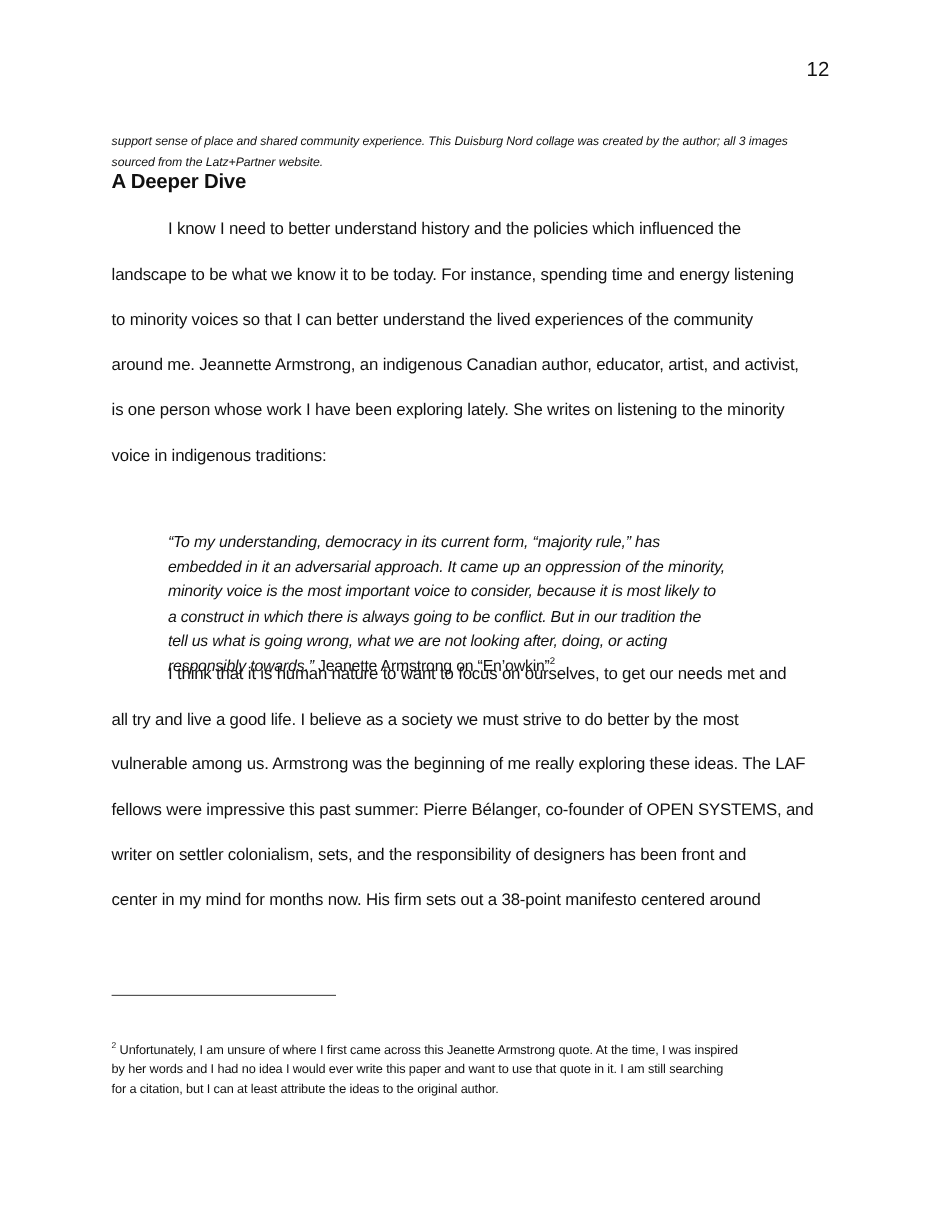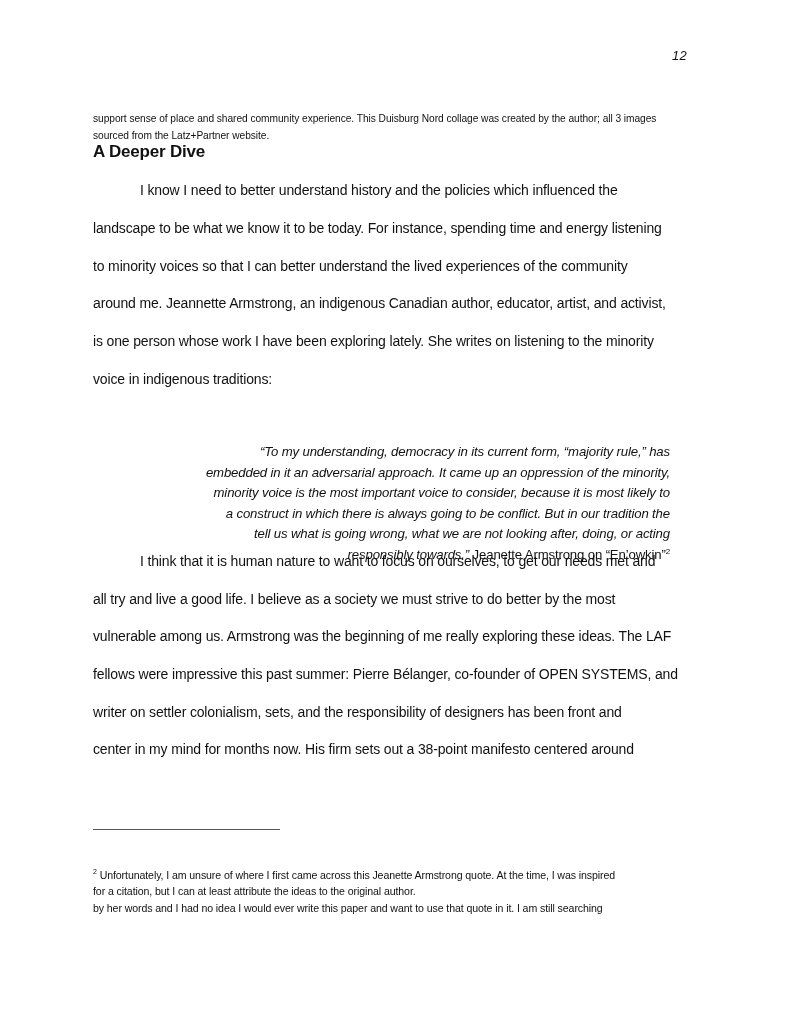--- a/index.html
+++ b/index.html
@@ -3,42 +3,42 @@
   <meta charset="utf-8">
   <style>
     html, body { margin: 0; padding: 0; background: #ffffff; }
     body {
       width: 791px; height: 1023px; position: relative; overflow: hidden;
       font-family: "Liberation Sans", "DejaVu Sans", sans-serif;
       color: #111111;
     }
     .page-number {
       position: absolute; top: 48px; left: 672px;
-      font-size: 13px; letter-spacing: 0.2px; font-style: italic;
+      font-size: 17px; letter-spacing: 0.2px;
     }
     .caption {
       position: absolute; left: 93px; top: 110px; width: 610px;
-      font-size: 10.2px; line-height: 17px;
+      font-size: 10.2px; font-style: italic; line-height: 17px;
       letter-spacing: -0.05px;
     }
     .caption span { display: block; white-space: nowrap; }
     .heading {
       position: absolute; left: 93px; top: 142px;
       font-size: 17px; font-weight: bold; letter-spacing: -0.2px;
     }
     .body-line {
       position: absolute; left: 93px;
       font-size: 14px; white-space: nowrap; letter-spacing: -0.15px;
     }
     .indent { left: 140px; }
     .quote {
       position: absolute; left: 140px; top: 442px; width: 530px;
       font-size: 13.2px; line-height: 20.6px; letter-spacing: -0.15px;
     }
-    .quote span.ql { display: block; white-space: nowrap; font-style: italic; text-align: right; }
+    .quote span.ql { display: block; white-space: nowrap; font-style: italic; }
     .quote .attr { font-style: normal; }
     .quote sup { font-size: 8px; vertical-align: super; line-height: 0; }
     .fn-rule {
       position: absolute; left: 93px; top: 829px; width: 187px; height: 0;
       border-top: 1px solid #555555;
     }
     .footnote {
       position: absolute; left: 93px; top: 867px; width: 610px;
       font-size: 10.6px; line-height: 16.3px; letter-spacing: -0.1px;
     }
@@ -81,15 +81,15 @@
   <div class="body-line" style="top:628px">vulnerable among us. Armstrong was the beginning of me really exploring these ideas.  The LAF</div>
   <div class="body-line" style="top:666px">fellows were impressive this past summer: Pierre Bélanger, co-founder of OPEN SYSTEMS, and</div>
   <div class="body-line" style="top:704px">writer on settler colonialism, sets, and the responsibility of designers has been front and</div>
   <div class="body-line" style="top:741px">center in my mind for months now.  His firm sets out a 38-point manifesto centered around</div>
 </div>
 
 <div class="fn-rule"></div>
 
 <div class="footnote">
   <span class="fl"><sup>2</sup><span> Unfortunately, I am unsure of where I first came across this Jeanette Armstrong quote. At the time, I was inspired</span></span>
+  <span class="fl">by her words and I had no idea I would ever write this paper and want to use that quote in it. I am still searching</span>
   <span class="fl">for a citation, but I can at least attribute the ideas to the original author.</span>
-  <span class="fl">by her words and I had no idea I would ever write this paper and want to use that quote in it. I am still searching</span>
 </div>
 
 </body></html>

